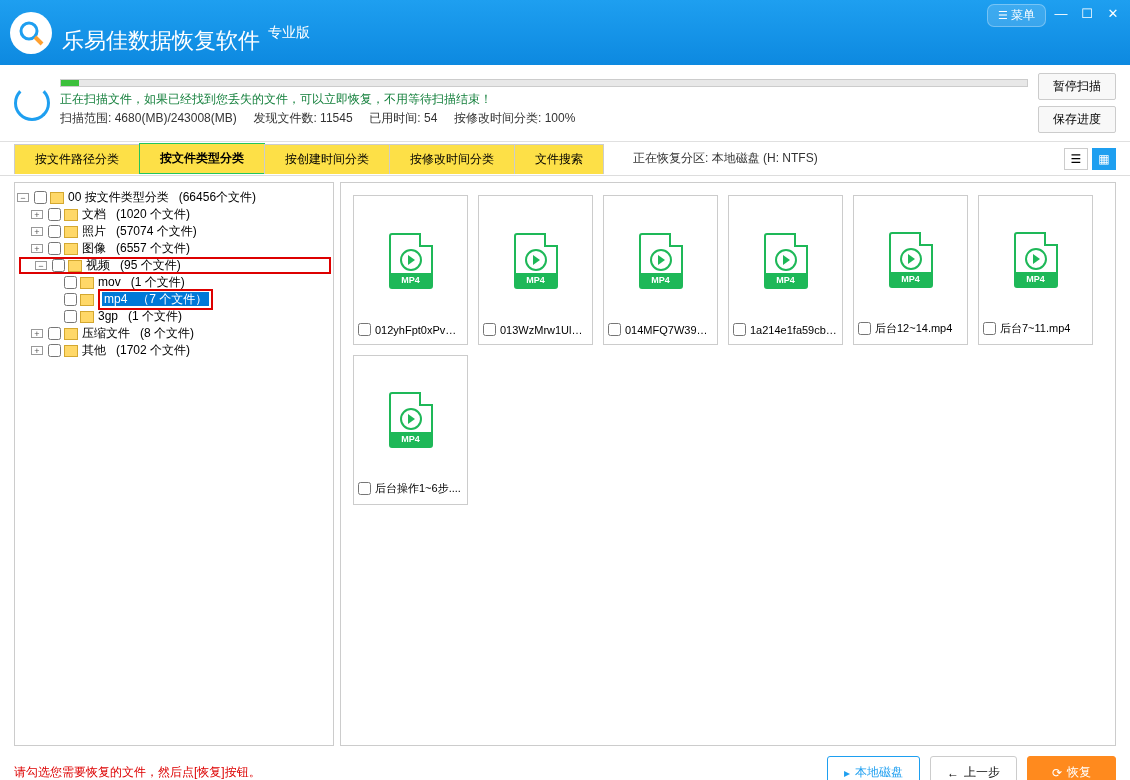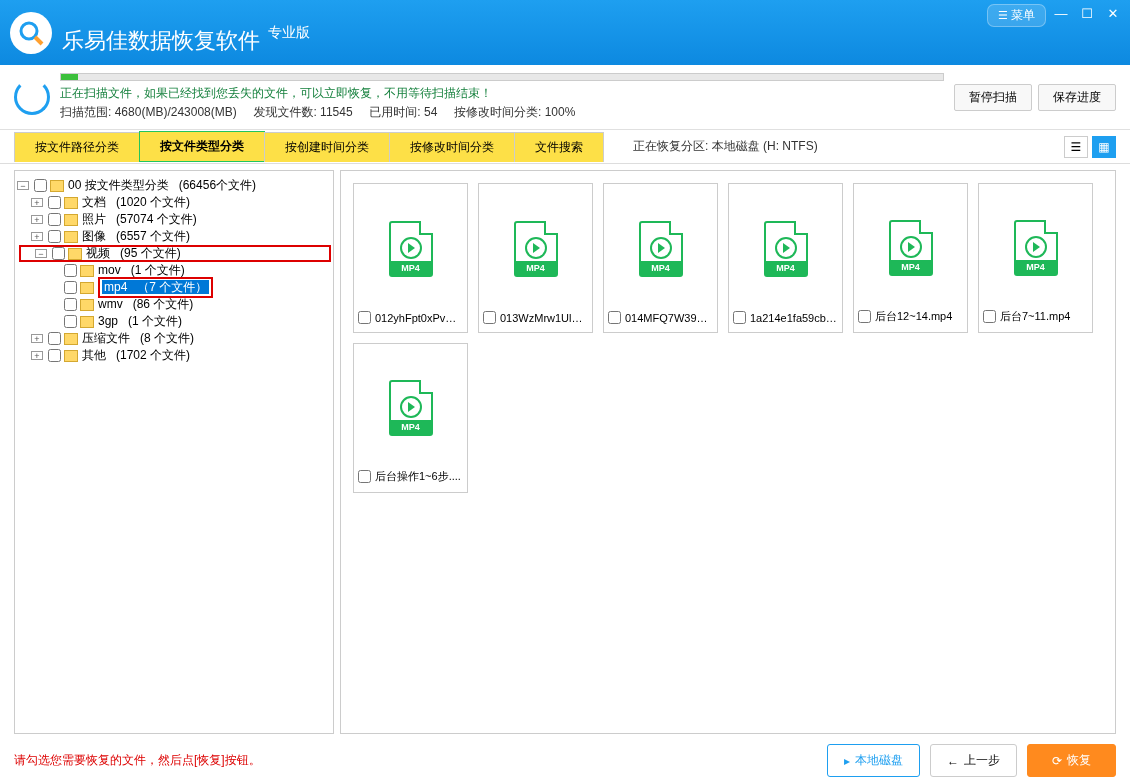--- a/index.html
+++ b/index.html
@@ -13,21 +13,21 @@
 .menu-btn { background: rgba(255,255,255,0.15); color: #fff; padding: 2px 10px; border: 1px solid rgba(255,255,255,0.3); cursor: pointer; font-size: 11px; border-radius: 7px; }
 .win-ctrl { width: 22px; height: 18px; color: #fff; display: flex; align-items: center; justify-content: center; cursor: pointer; font-size: 13px; }
 
 .status-panel { padding: 8px 14px; display: flex; align-items: center; gap: 10px; border-bottom: 1px solid #e0e0e0; }
 .refresh-ring { width: 36px; height: 36px; border: 3px solid #1e9ff0; border-top-color: transparent; border-radius: 50%; flex-shrink: 0; }
 .status-text { flex: 1; }
 .status-line1 { color: #15803d; font-size: 12px; }
 .status-line2 { color: #333; font-size: 12px; margin-top: 2px; }
 .progress-bar { height: 8px; background: #e8e8e8; border: 1px solid #ccc; margin-bottom: 4px; position: relative; }
 .progress-fill { height: 100%; width: 1.9%; background: #3cc03c; }
-.side-btns { display: flex; gap: 6px; }
+.side-btns { display: flex; flex-direction: column; gap: 6px; }
 .side-btn { padding: 4px 14px; border: 1px solid #ccc; background: #f8f8f8; cursor: pointer; font-size: 12px; border-radius: 2px; }
 
 .tabs-row { display: flex; align-items: center; padding: 0 14px; height: 34px; border-bottom: 1px solid #ddd; gap: 0; }
 .tab { padding: 6px 20px; border: 1px solid #ccc; background: #fde047; cursor: pointer; font-size: 12px; border-bottom: none; margin-right: -1px; }
 .tab.active { border: 1px solid #22c55e; font-weight: bold; }
 .partition-info { margin-left: 30px; color: #333; }
 .view-toggle { margin-left: auto; display: flex; gap: 4px; }
 .view-btn { width: 24px; height: 22px; border: 1px solid #ccc; display: flex; align-items: center; justify-content: center; cursor: pointer; }
 .view-btn.active { background: #1e9ff0; color: #fff; border-color: #1e9ff0; }
 
@@ -164,26 +164,20 @@
       <span class="tree-spacer" style="width:44px"></span>
       <input type="checkbox" class="tree-cb" style="">
         <span class="tree-folder"></span>
       <span class="tree-label"><span>mov</span>&nbsp;&nbsp;&nbsp;<span>(1 个文件)</span></span>
     </div>
     <div class="tree-node">
       <span class="tree-spacer" style="width:44px"></span>
       <input type="checkbox" class="tree-cb" style="">
         <span class="tree-folder"></span>
       <span class="tree-label tree-hl-red"><span class="tree-hl-blue"><span>mp4</span>&nbsp;&nbsp;&nbsp;<span>（7 个文件）</span></span></span>
-    </div>
-    <div class="tree-node">
-      <span class="tree-spacer" style="width:44px"></span>
-      <input type="checkbox" class="tree-cb" style="">
-        <span class="tree-folder"></span>
-      <span class="tree-label"><span>wmv</span>&nbsp;&nbsp;&nbsp;<span>(86 个文件)</span></span>
     </div>
     <div class="tree-node">
       <span class="tree-spacer" style="width:44px"></span>
       <input type="checkbox" class="tree-cb" style="">
         <span class="tree-folder"></span>
       <span class="tree-label"><span>3gp</span>&nbsp;&nbsp;&nbsp;<span>(1 个文件)</span></span>
     </div>
     <div class="tree-node">
       <span class="tree-spacer" style="width:14px"></span>
         <span class="tree-toggle">+</span>

